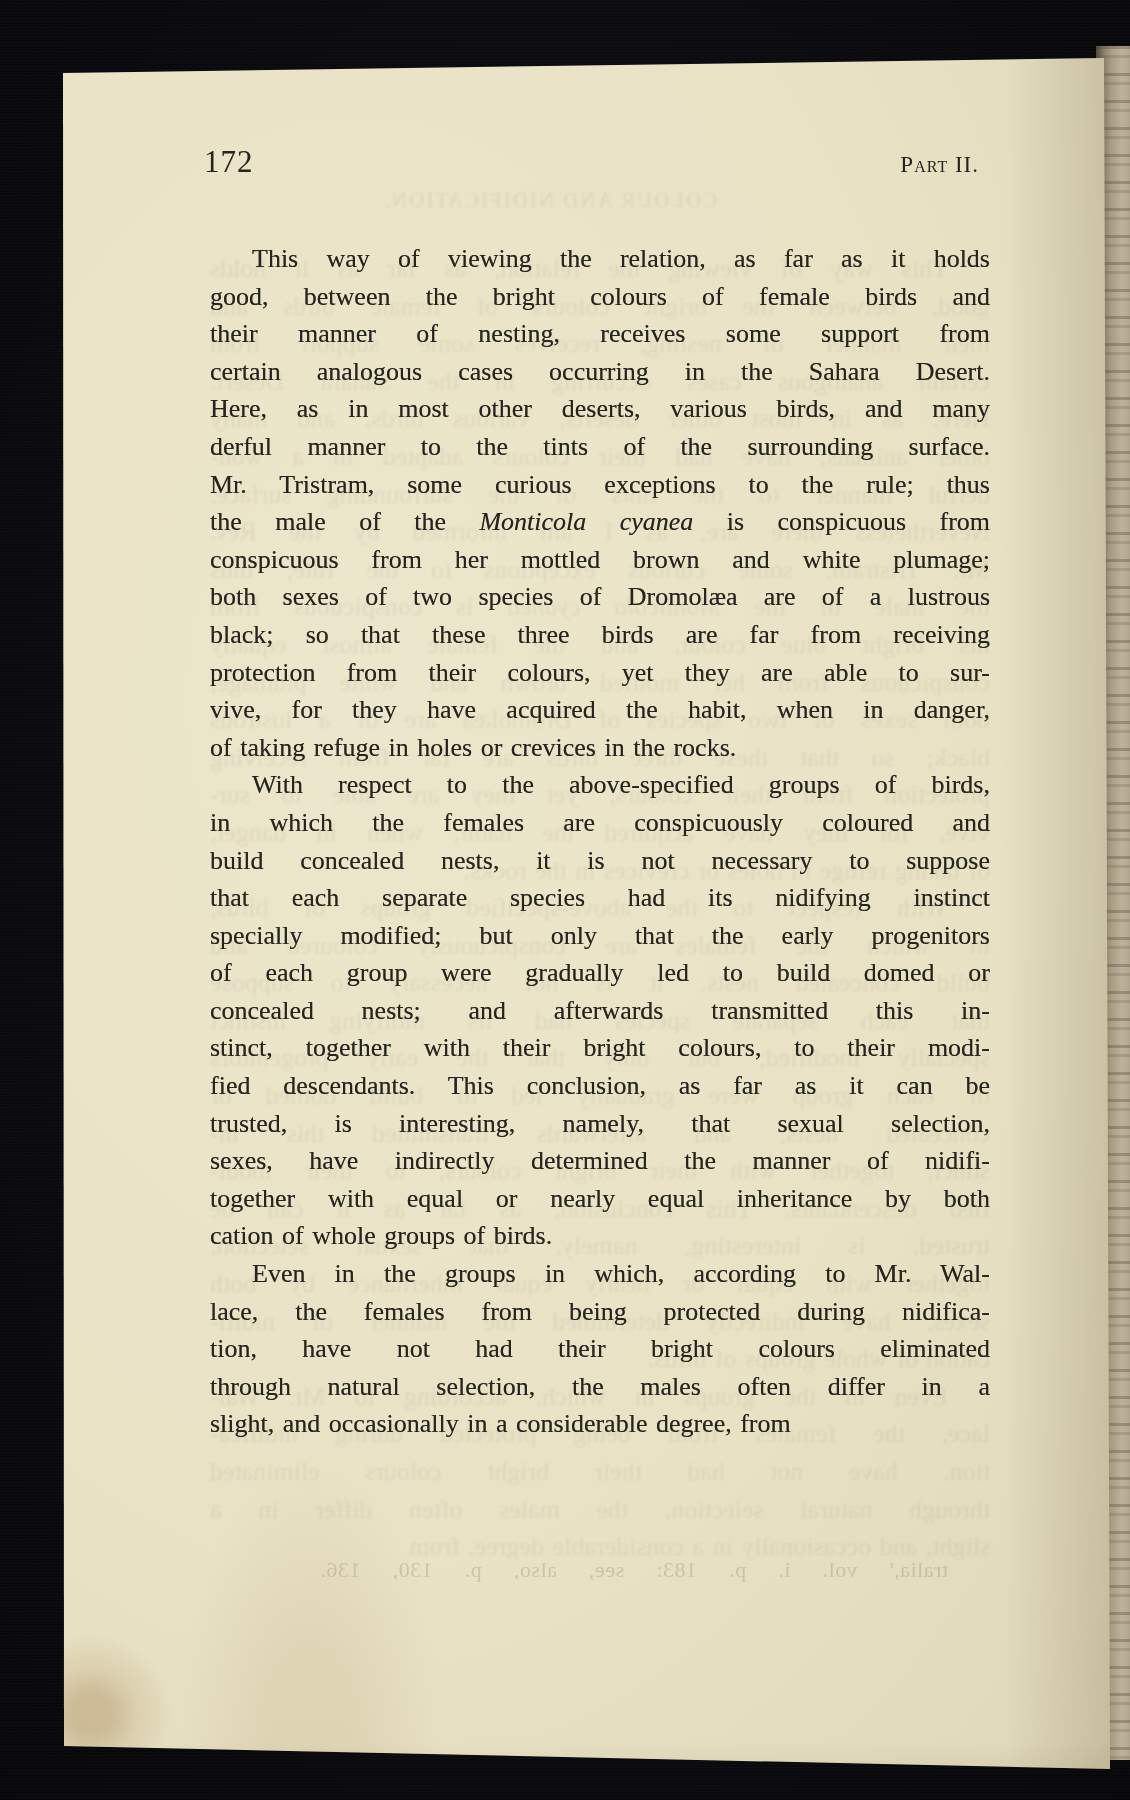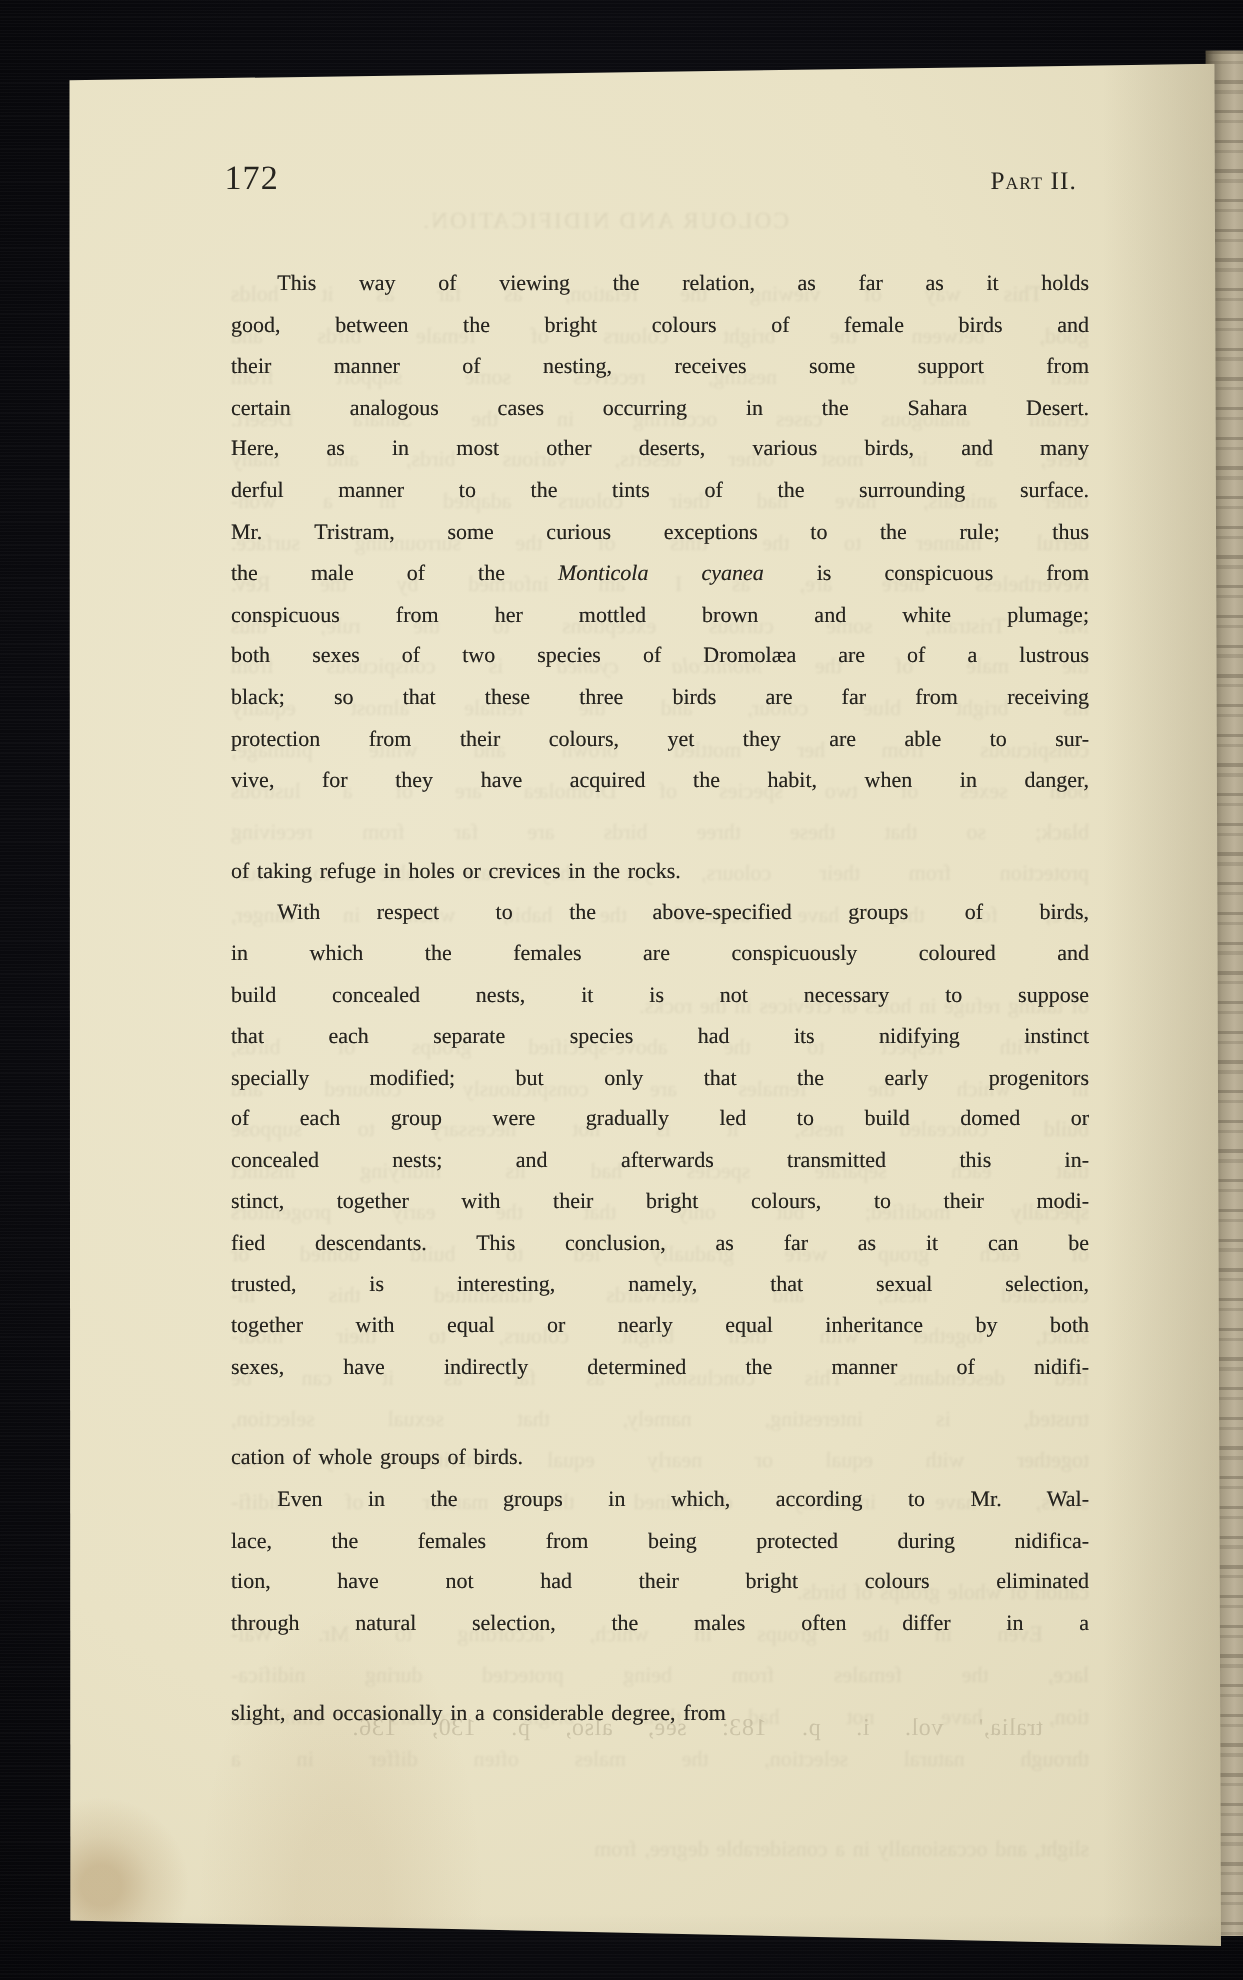--- a/index.html
+++ b/index.html
@@ -30,26 +30,26 @@
       linear-gradient(to right, rgba(0,0,0,0) 90%, rgba(92,76,45,0.20) 100%),
       linear-gradient(to bottom, rgba(0,0,0,0) 96%, rgba(92,76,45,0.16) 100%),
       radial-gradient(ellipse at 32% 38%, #ece6cc 0%, #e9e2c5 55%, #dfd7b8 100%);
   }
   .header-item{position:absolute;color:#26241f;white-space:nowrap;}
   .pnum{left:204px;top:132px;font-size:31px;letter-spacing:1px;}
   .rtitle{left:347px;top:140px;font-size:23px;letter-spacing:1.6px;}
   .plabel{right:135px;top:140px;font-size:23px;font-variant:small-caps;letter-spacing:1px;}
   .body{
     position:absolute;left:210px;top:228px;width:780px;
-    font-size:20px;line-height:37.6px;color:#26241f;
+    font-size:26px;line-height:37.6px;color:#26241f;
     word-spacing:2px;text-shadow:0 0 0.5px rgba(38,36,31,0.55);
   }
   .line{text-align:justify;text-align-last:justify;}
   .line.indent{text-indent:42px;}
-  .line.last{text-align-last:left;margin-top:45px;}
+  .line.last{text-align-last:left;}
   .line em{font-style:italic;}
   
   .ghost{
     transform:scaleX(-1);opacity:0.10;filter:blur(1px);
     color:#6e6450;text-shadow:none;top:238px;
   }
   .ghost-header{
     position:absolute;left:330px;top:176px;width:440px;
     font-size:21px;letter-spacing:2px;color:#8d8268;opacity:0.15;
     transform:scaleX(-1);filter:blur(0.8px);text-align:center;white-space:nowrap;
@@ -125,22 +125,22 @@
         <div class="line indent"><span>With respect to the above-specified groups of birds,</span></div>
         <div class="line"><span>in which the females are conspicuously coloured and</span></div>
         <div class="line"><span>build concealed nests, it is not necessary to suppose</span></div>
         <div class="line"><span>that each separate species had its nidifying instinct</span></div>
         <div class="line"><span>specially modified; but only that the early progenitors</span></div>
         <div class="line"><span>of each group were gradually led to build domed or</span></div>
         <div class="line"><span>concealed nests; and afterwards transmitted this in-</span></div>
         <div class="line"><span>stinct, together with their bright colours, to their modi-</span></div>
         <div class="line"><span>fied descendants. This conclusion, as far as it can be</span></div>
         <div class="line"><span>trusted, is interesting, namely, that sexual selection,</span></div>
+        <div class="line"><span>sexes, have indirectly determined the manner of nidifi-</span></div>
         <div class="line"><span>together with equal or nearly equal inheritance by both</span></div>
-        <div class="line"><span>sexes, have indirectly determined the manner of nidifi-</span></div>
         <div class="line last"><span>cation of whole groups of birds.</span></div>
         <div class="line indent"><span>Even in the groups in which, according to Mr. Wal-</span></div>
         <div class="line"><span>lace, the females from being protected during nidifica-</span></div>
         <div class="line"><span>tion, have not had their bright colours eliminated</span></div>
         <div class="line"><span>through natural selection, the males often differ in a</span></div>
         <div class="line last"><span>slight, and occasionally in a considerable degree, from</span></div>
       </div>
     <div class="ghost-footnote">tralia,' vol. i. p. 183: see, also, p. 130, 136.</div>
   </div>
 </div>

